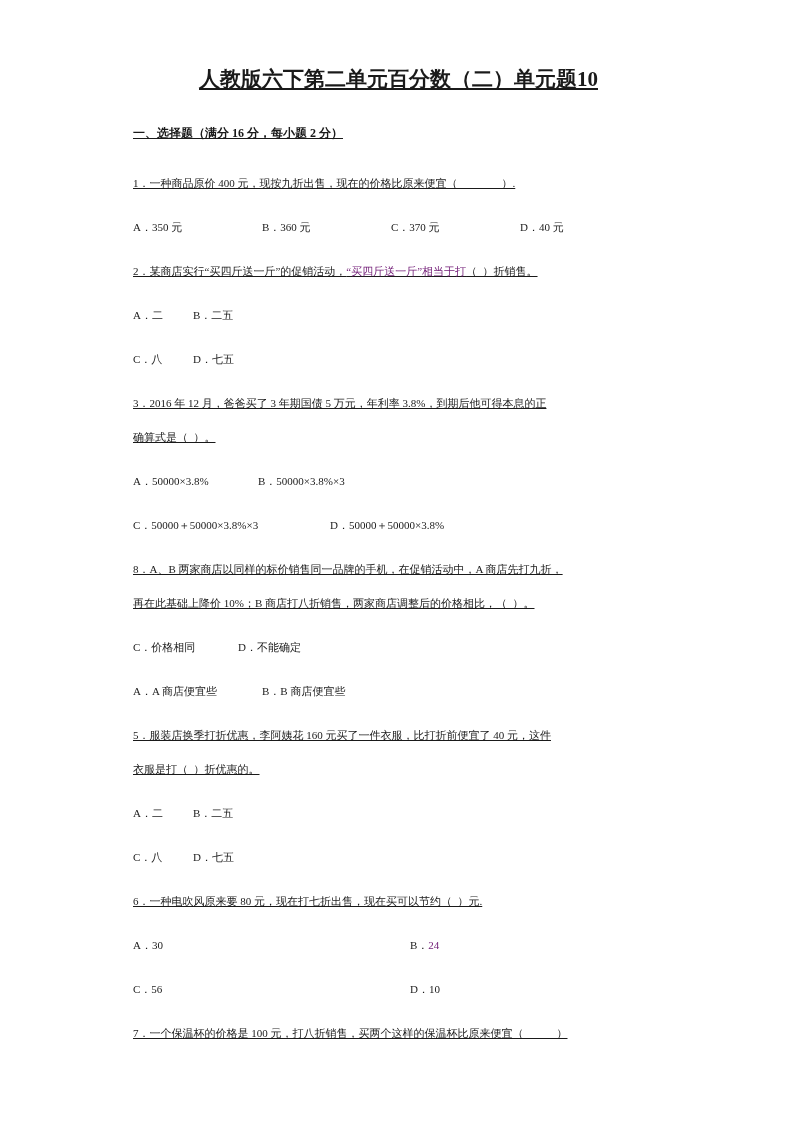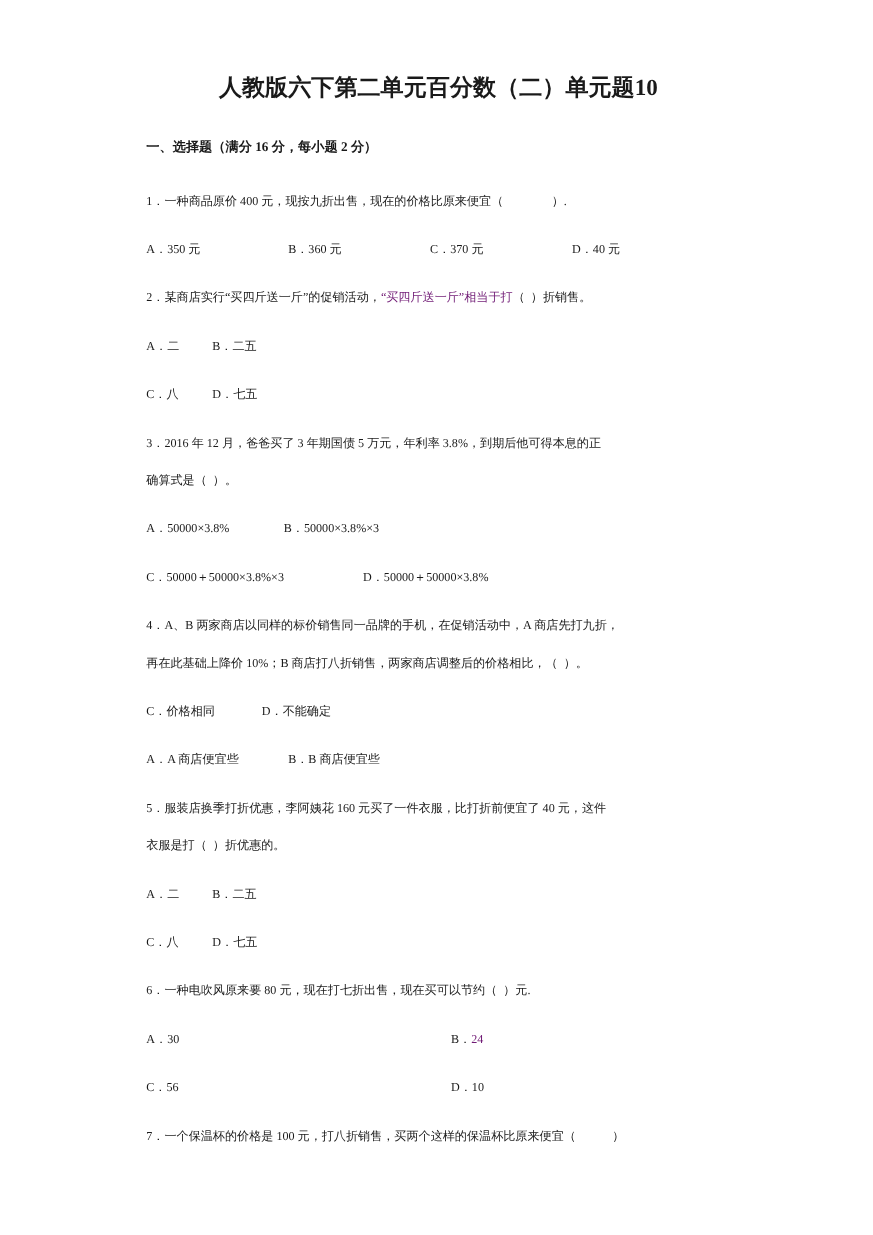--- a/index.html
+++ b/index.html
@@ -11,20 +11,21 @@
     color: #1a1a1a;
     font-family: "Liberation Serif", "DejaVu Serif", serif;
     overflow: hidden;
   }
   .page {
     box-sizing: border-box;
     width: 794px;
     height: 890px;
     padding: 60px 130px 0 133px;
     background: #ffffff;
+    text-decoration: underline;
   }
   .title {
     font-size: 21px;
     font-weight: 700;
     text-align: center;
     line-height: 38px;
     margin: 0 0 18px 0;
     white-space: nowrap;
   }
   .section {
@@ -70,21 +71,21 @@
     <p class="para"><span class="opt c60">C．八</span><span class="opt">D．七五</span></p>
   </div>
 
   <div>
     <p class="para"><span class="ln">3．2016 年 12 月，爸爸买了 3 年期国债 5 万元，年利率 3.8%，到期后他可得本息的正</span><span class="ln">确算式是（  ）。</span></p>
     <p class="para"><span class="opt c125">A．50000×3.8%</span><span class="opt">B．50000×3.8%×3</span></p>
     <p class="para"><span class="opt c197">C．50000＋50000×3.8%×3</span><span class="opt">D．50000＋50000×3.8%</span></p>
   </div>
 
   <div>
-    <p class="para"><span class="ln">4．A、B 两家商店以同样的标价销售同一品牌的手机，在促销活动中，A 商店先打九折，</span><span class="ln">再在此基础上降价 10%；B 商店打八折销售，两家商店调整后的价格相比，（  ）。</span></p>
+    <p class="para"><span class="ln">8．A、B 两家商店以同样的标价销售同一品牌的手机，在促销活动中，A 商店先打九折，</span><span class="ln">再在此基础上降价 10%；B 商店打八折销售，两家商店调整后的价格相比，（  ）。</span></p>
     <p class="para"><span class="opt c105">C．价格相同</span><span class="opt">D．不能确定</span></p>
     <p class="para"><span class="opt c129">A．A 商店便宜些</span><span class="opt">B．B 商店便宜些</span></p>
   </div>
 
   <div>
     <p class="para"><span class="ln">5．服装店换季打折优惠，李阿姨花 160 元买了一件衣服，比打折前便宜了 40 元，这件</span><span class="ln">衣服是打（  ）折优惠的。</span></p>
     <p class="para"><span class="opt c60">A．二</span><span class="opt">B．二五</span></p>
     <p class="para"><span class="opt c60">C．八</span><span class="opt">D．七五</span></p>
   </div>
 

